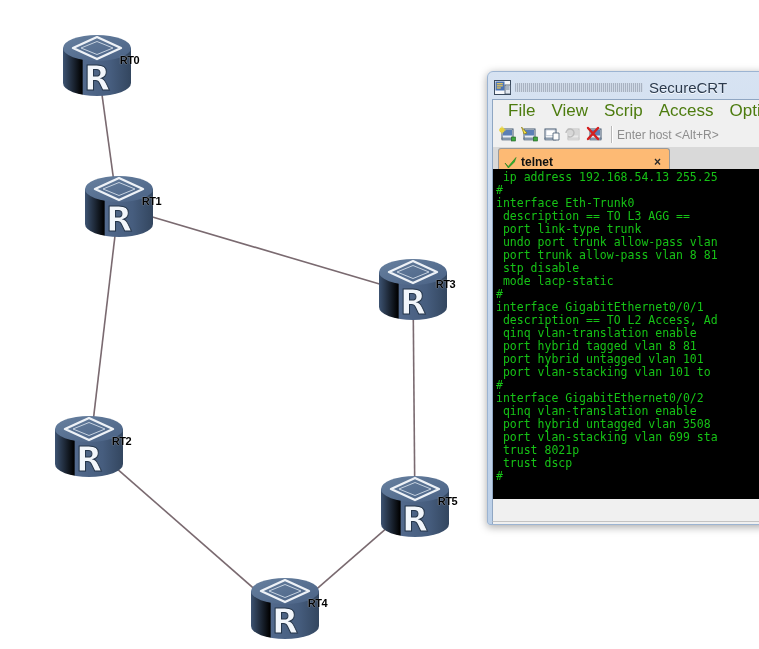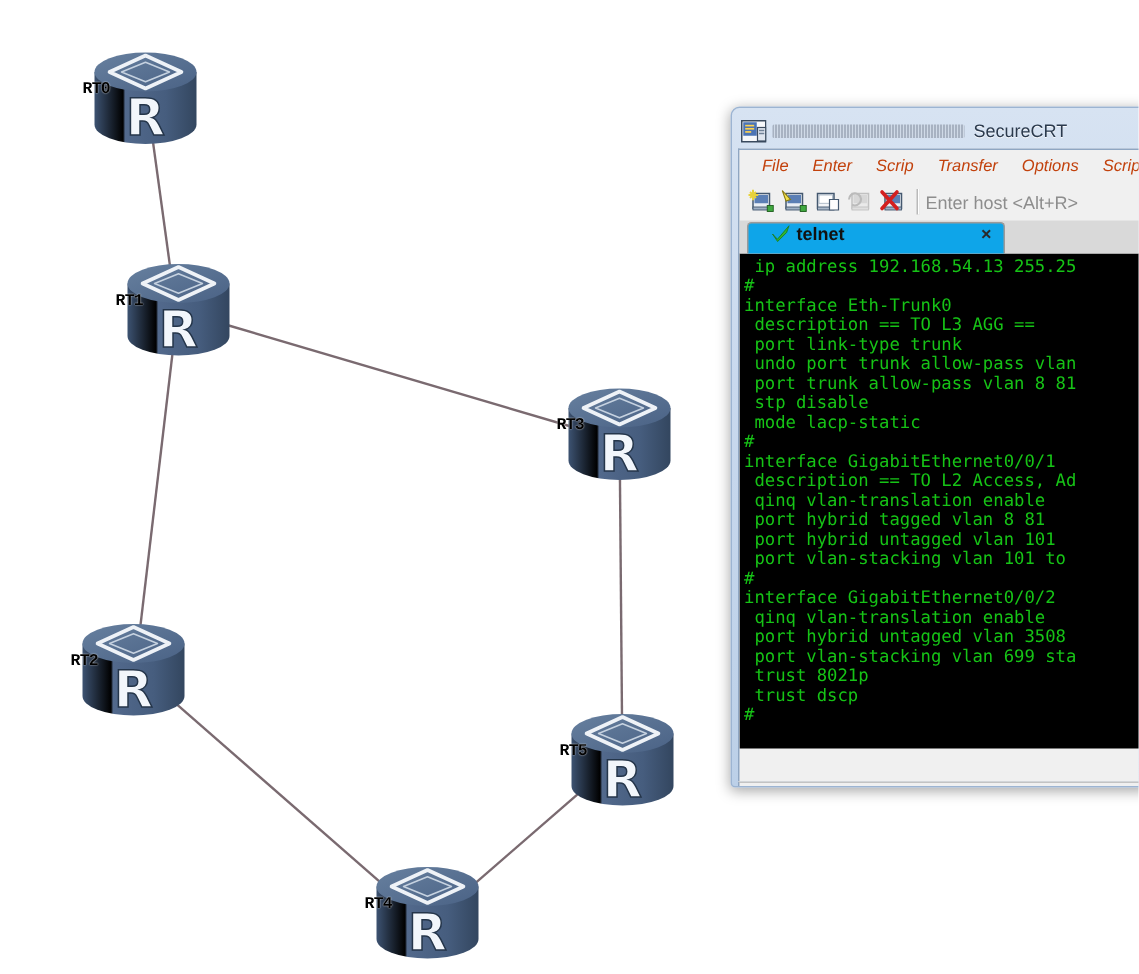--- a/index.html
+++ b/index.html
@@ -31,22 +31,22 @@
     position: absolute;
     width: 84px;
     height: 80px;
   }
   .router-node svg { display: block; }
   .router-label {
     position: absolute;
     left: 0;
     top: 27px;
     width: 84px;
-    text-align: left;
-    font-family: Liberation Mono, monospace;
+    text-align: right;
+    font-family: Liberation Sans, sans-serif;
     font-size: 11px;
     font-weight: bold;
     color: #000000;
     letter-spacing: -0.5px;
     line-height: 11px;
     z-index: 4;
     text-shadow: 0 0 1px #ffffff;
   }
 
   
@@ -86,21 +86,21 @@
       90deg,
       rgba(150,160,175,0.85) 0px,
       rgba(150,160,175,0.85) 1px,
       rgba(205,214,226,0.75) 1px,
       rgba(205,214,226,0.75) 2px);
     border-radius: 1px;
     opacity: 0.85;
     filter: blur(0.4px);
   }
   #window-title {
-    font-size: 12px;
+    font-size: 15px;
     color: #2b3a4d;
     margin-left: 6px;
     white-space: nowrap;
     text-shadow: 0 1px 0 rgba(255,255,255,0.8);
   }
 
   
   #client-area {
     background: #f0f0f0;
     border: 1px solid #8fa6c2;
@@ -114,25 +114,24 @@
   
   #menubar {
     height: 22px;
     background: #f0f0f0;
     display: flex;
     align-items: center;
     padding-left: 7px;
     white-space: nowrap;
   }
   .menu-item {
-    font-size: 11px;
-    color: #c2410c;
+    font-size: 17px;
+    color: #4d7c0f;
     padding: 2px 8px;
     cursor: default;
-    font-style: italic;
   }
 
   
   #toolbar {
     height: 25px;
     background: #f0f0f0;
     display: flex;
     align-items: center;
     padding-left: 5px;
   }
@@ -168,28 +167,28 @@
     position: relative;
     padding-left: 5px;
     box-sizing: border-box;
   }
   #tab-telnet {
     position: absolute;
     left: 5px;
     top: 1px;
     height: 21px;
     width: 172px;
-    background: #0ea5e9;
+    background: #fdba74;
     border: 1px solid #9a9a9a;
     border-bottom: none;
     border-radius: 3px 3px 0 0;
     display: flex;
-    align-items: flex-start;
+    align-items: flex-end;
     box-sizing: border-box;
-    padding: 0 4px 0 15px;
+    padding: 0 4px 0 5px;
   }
   #tab-check {
     width: 13px; height: 13px;
     flex: 0 0 auto;
     margin-right: 4px;
   }
   #tab-label {
     font-size: 12px;
     font-weight: bold;
     color: #111111;
@@ -403,23 +402,23 @@
       <rect x="12" y="9.5" width="3.5" height="1" fill="#6f8196"></rect>
     </svg>
     <div id="title-redacted"></div>
     <div id="window-title">SecureCRT</div>
   </div>
 
   <div id="client-area">
 
     <div id="menubar">
         <div class="menu-item">File</div>
-        <div class="menu-item">Enter</div>
+        <div class="menu-item">View</div>
         <div class="menu-item">Scrip</div>
-        <div class="menu-item">Transfer</div>
+        <div class="menu-item">Access</div>
         <div class="menu-item">Options</div>
         <div class="menu-item">Scrip</div>
       </div>
 
     <div id="toolbar">
       <svg class="tb-icon" viewBox="0 0 20 19">
         <rect x="4" y="4" width="11" height="10" fill="#e9eef5" stroke="#44586f"></rect>
         <rect x="5" y="5" width="9" height="5.5" fill="#5b7fb5"></rect>
         <rect x="4" y="13" width="11" height="2" fill="#9fb0c4" stroke="#44586f" stroke-width="0.6"></rect>
         <path d="M2 3 L6 7 M6 3 L2 7 M4 1.5 L4 8.5 M1 5 L7.5 5" stroke="#e8d23a" stroke-width="1.3"></path>

